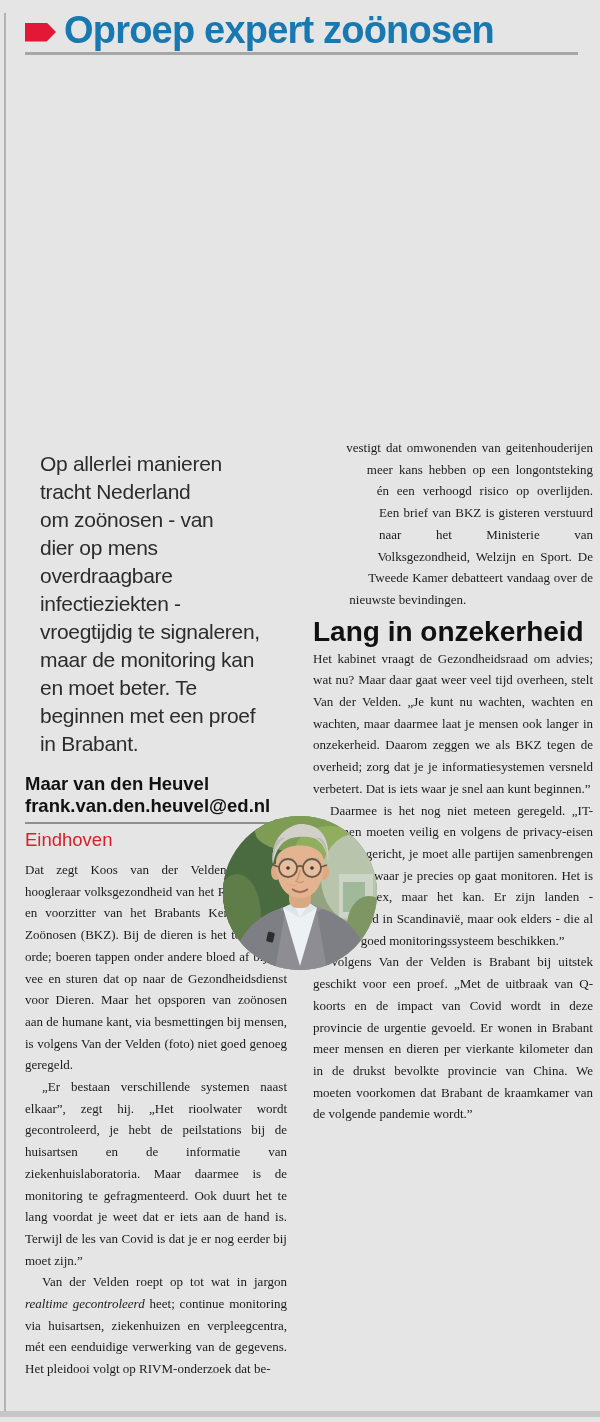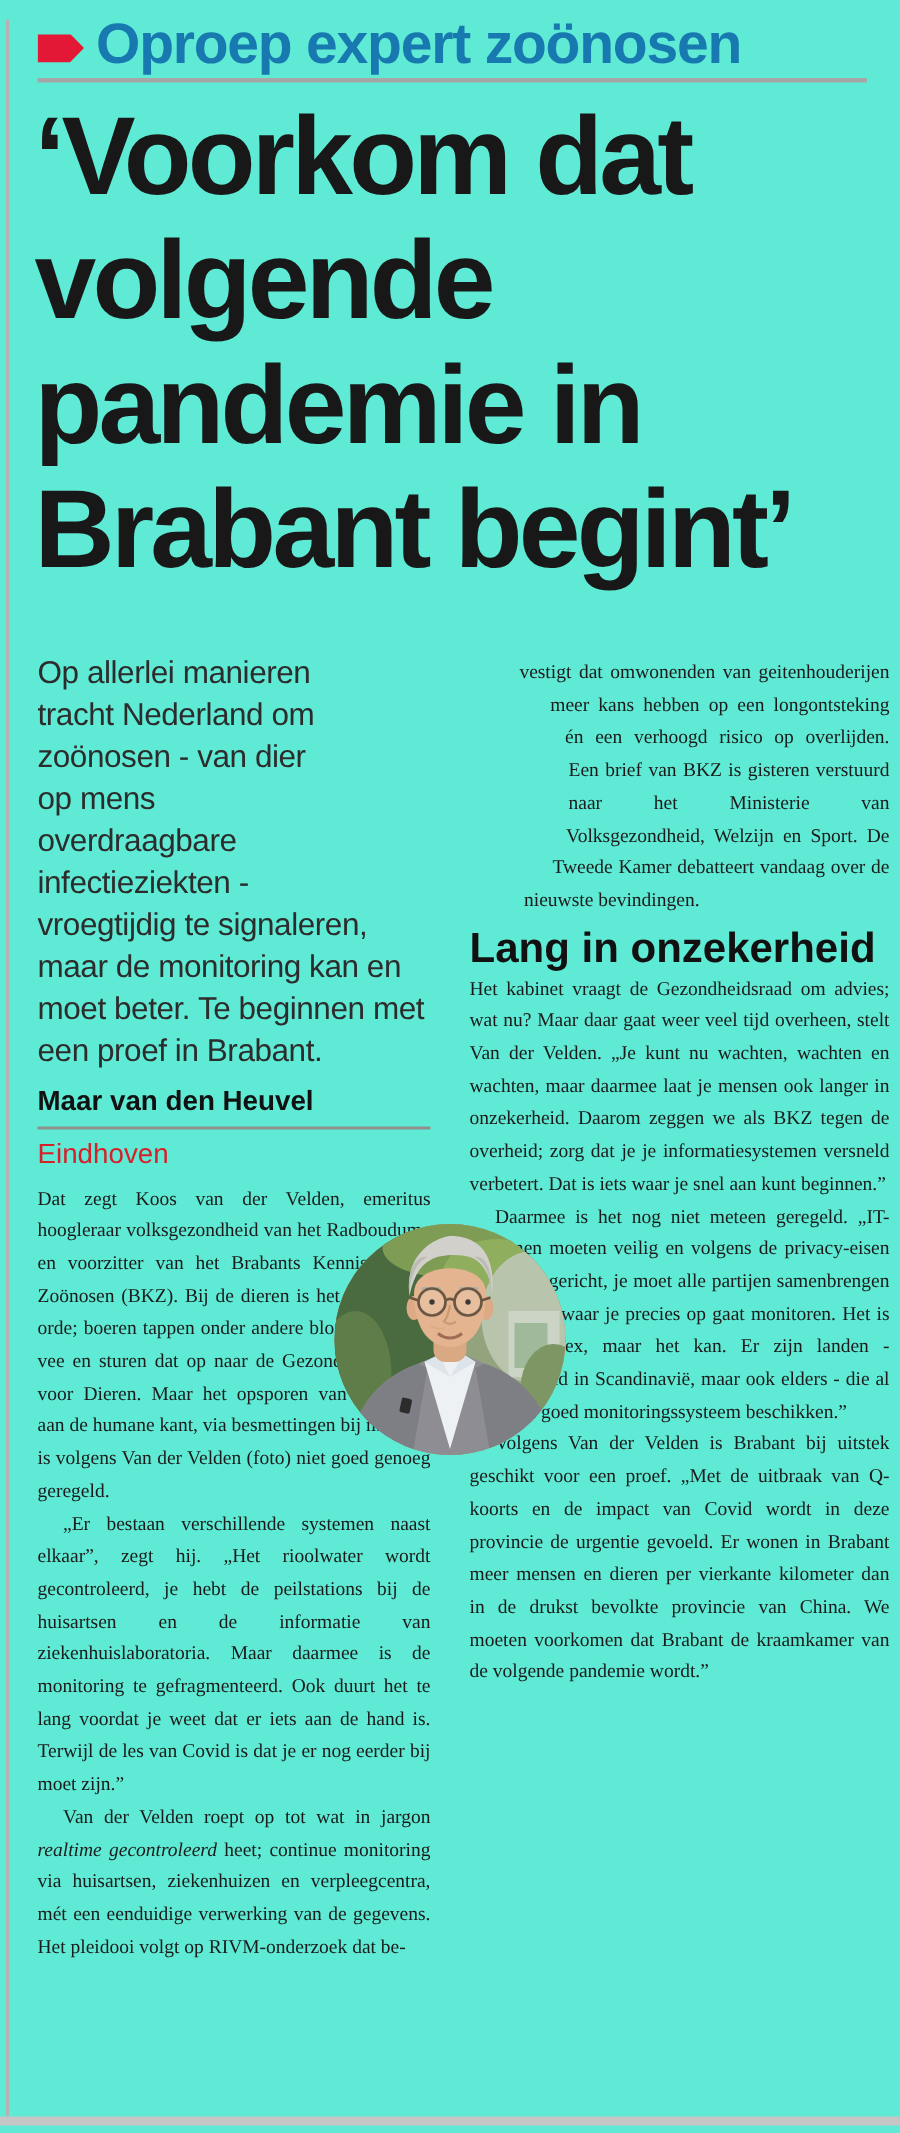--- a/index.html
+++ b/index.html
@@ -1,16 +1,16 @@
 <!DOCTYPE html>
 <html lang="nl"><head>
 <meta charset="utf-8">
 <style>
   html,body{margin:0;padding:0;background:#ffffff;}
-  .page{position:relative;width:600px;height:1422px;background:#5eead4;overflow:hidden;
+  .page{position:relative;width:600px;height:1422px;background:#e5e5e5;overflow:hidden;
         font-family:"Liberation Sans",sans-serif;}
 
   
   .left-rule{position:absolute;left:4px;top:13px;width:2px;height:1398px;background:#b3b3b3;}
   .kicker-underline{position:absolute;left:25px;top:52px;width:553px;height:3px;background:#a6a6a6;}
   .bottom-rule{position:absolute;left:0;top:1411px;width:600px;height:6px;background:#c6c6c6;}
 
   
   .kicker{position:absolute;left:25px;top:8px;height:44px;display:flex;align-items:center;}
   .kicker-arrow{width:31px;height:19px;background:#e31837;margin-right:8px;margin-top:4px;
@@ -20,21 +20,21 @@
   
   .headline{position:absolute;left:23px;top:62px;width:560px;color:#181818;
       font-size:74px;font-weight:700;letter-spacing:-2.5px;line-height:83px;}
   .headline div{white-space:nowrap;}
 
   
   .col{position:absolute;top:435px;}
   .col-left{left:25px;width:262px;}
   .col-right{left:313px;top:437px;width:280px;}
 
-  .standfirst{margin:0;color:#2c2c2c;font-size:21px;line-height:28px;letter-spacing:-0.3px;}
+  .standfirst{margin:15px;color:#2c2c2c;font-size:21px;line-height:28px;letter-spacing:-0.3px;}
   .byline{margin-top:8px;color:#111;font-size:18.5px;font-weight:700;line-height:21.5px;}
   .byline-rule{margin-top:6px;width:100%;height:2px;background:#8f8f8f;}
   .dateline{margin-top:5px;color:#d6212b;font-size:18.5px;font-weight:400;line-height:21px;}
 
   .bodytext{margin-top:9px;}
   .bodytext p, .col-right p{
       margin:0;text-align:justify;color:#1b1b1b;
       font-family:"Liberation Serif",serif;font-size:13px;line-height:21.7px;
       hyphens:auto;-webkit-hyphens:auto;}
   p.ind{text-indent:17px;}
@@ -58,32 +58,27 @@
 <div class="page">
 
   <div class="left-rule"></div>
 
   <div class="kicker">
     <span class="kicker-arrow"></span>
     <span class="kicker-label">Oproep expert zoönosen</span>
   </div>
   <div class="kicker-underline"></div>
 
-  <h1 class="headline" style="margin:0;">
-    <div>‘Voorkom dat</div>
-    <div>volgende</div>
-    <div>pandemie in</div>
-    <div>Brabant begint’</div>
-  </h1>
 
   <div class="col col-left">
     <div class="spacer-left"></div>
     <p class="standfirst">Op allerlei manieren tracht Nederland om zoönosen - van dier op mens overdraagbare infectieziekten - vroegtijdig te signaleren, maar de monitoring kan en moet beter. Te beginnen met een proef in Brabant.</p>
     <div class="byline">
       <div>Maar van den Heuvel</div>
+      <div>frank.van.den.heuvel@ed.nl</div>
     </div>
     <div class="byline-rule"></div>
     <div class="dateline">Eindhoven</div>
     <div class="bodytext">
         <p lang="nl"><span>Dat zegt Koos van der Velden, emeritus hoogleraar volksgezondheid van het Radboudumc en voorzitter van het Brabants Kennisnetwerk Zoönosen (BKZ). Bij de dieren is het toezicht in orde; boeren tappen onder andere bloed af bij het vee en sturen dat op naar de Gezondheidsdienst voor Dieren. Maar het opsporen van zoönosen aan de humane kant, via besmettingen bij mensen, is volgens Van der Velden (foto) niet goed genoeg geregeld.</span></p>
         <p lang="nl" class="ind"><span>„Er bestaan verschillende systemen naast elkaar”, zegt hij. „Het rioolwater wordt gecontroleerd, je hebt de peilstations bij de huisartsen en de informatie van ziekenhuislaboratoria. Maar daarmee is de monitoring te gefragmenteerd. Ook duurt het te lang voordat je weet dat er iets aan de hand is. Terwijl de les van Covid is dat je er nog eerder bij moet zijn.”</span></p>
         <p lang="nl" class="ind"><span>Van der Velden roept op tot wat in jargon </span><span class="it">realtime gecontroleerd</span><span> heet; continue monitoring via huisartsen, ziekenhuizen en verpleegcentra, mét een eenduidige verwerking van de gegevens. Het pleidooi volgt op RIVM-onderzoek dat be-</span></p>
       </div>
   </div>
 

